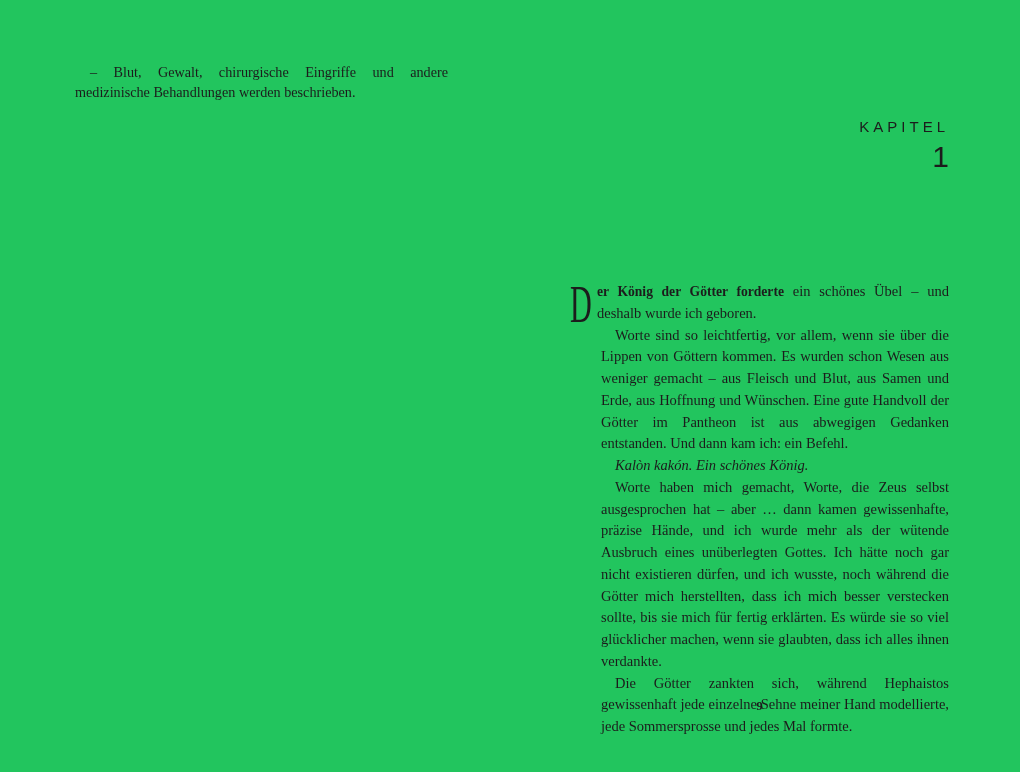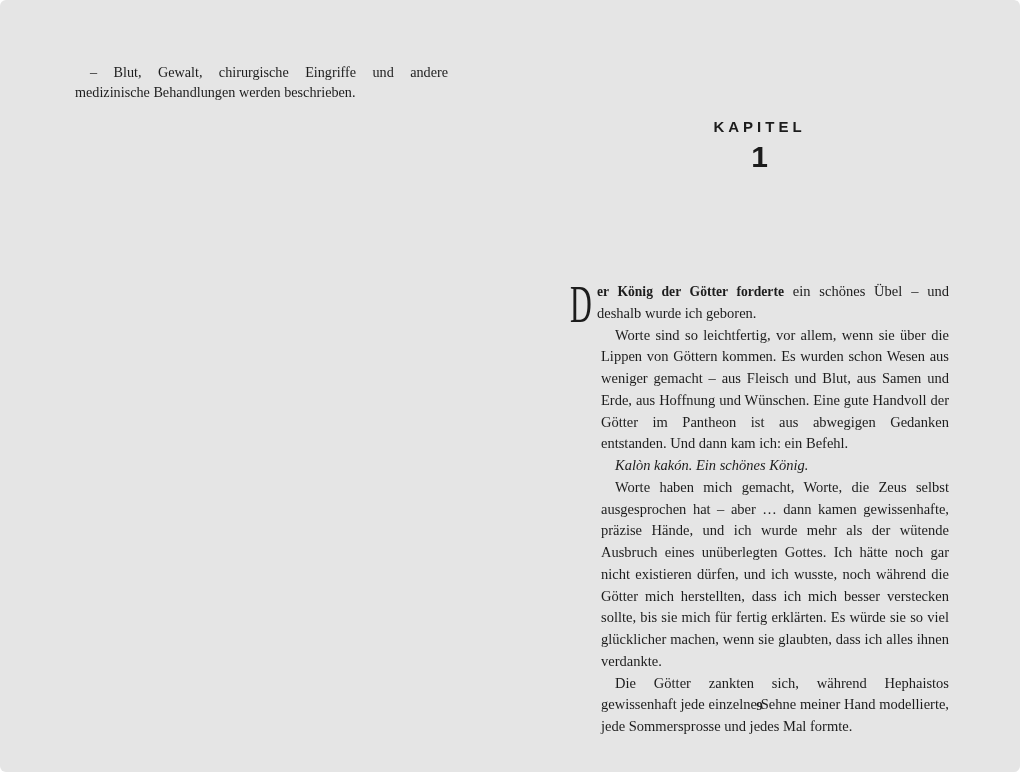--- a/index.html
+++ b/index.html
@@ -4,25 +4,24 @@
 <style>
   html, body {
     margin: 0;
     padding: 0;
     background: #ffffff;
   }
   .spread {
     position: relative;
     width: 1020px;
     height: 772px;
-    background: #e5e5e5;
+    background: #22c55e;
     color: #1c1c1c;
     font-family: "Liberation Serif", serif;
     overflow: hidden;
-    border-radius: 6px;
   }
   
   .left-block {
     position: absolute;
     left: 75px;
     top: 62px;
     width: 373px;
   }
   .left-block p {
     margin: 0;
@@ -32,22 +31,21 @@
     text-indent: 15px;
     hyphens: auto;
     -webkit-hyphens: auto;
   }
   
   .chapter-heading {
     position: absolute;
     left: 570px;
     top: 118px;
     width: 379px;
-    text-align: center;
-    font-weight: bold;
+    text-align: right;
   }
   .chapter-label {
     font-family: "Liberation Sans", sans-serif;
     font-size: 15px;
     letter-spacing: 4px;
     color: #1c1c1c;
   }
   .chapter-number {
     font-family: "Liberation Sans", sans-serif;
     font-size: 30px;

